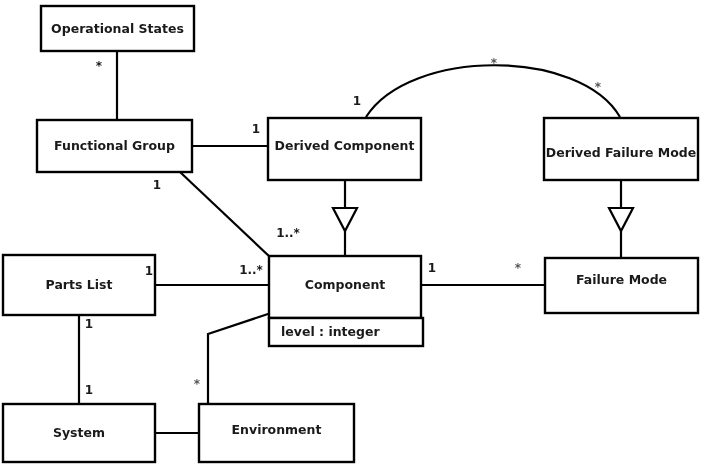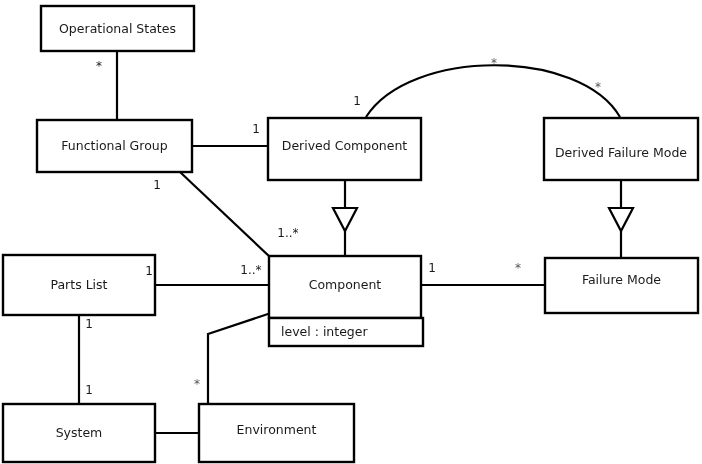--- a/index.html
+++ b/index.html
@@ -7,20 +7,21 @@
     padding: 0;
     background: #ffffff;
   }
   #diagram-root {
     position: relative;
     width: 702px;
     height: 464px;
     background: #ffffff;
     font-family: "DejaVu Sans", sans-serif;
     overflow: hidden;
+    font-weight: bold;
   }
   svg#uml-canvas {
     display: block;
     width: 702px;
     height: 464px;
   }
   .cls-box {
     fill: #ffffff;
     stroke: #000000;
     stroke-width: 2.4;

